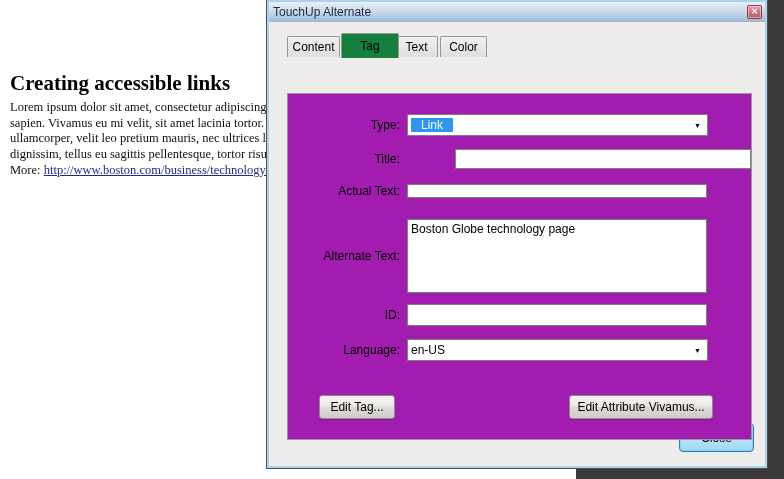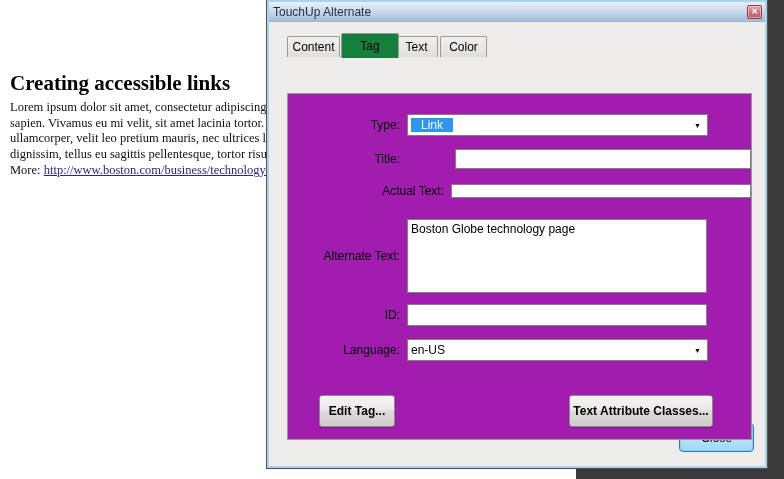--- a/index.html
+++ b/index.html
@@ -86,21 +86,21 @@
   .row {
     position:absolute; left:0; width:100%;
     display:flex; align-items:center;
   }
   .row-label {
     width:112px; text-align:right; font-size:12px; color:#000;
     flex:0 0 112px; margin-right:7px;
   }
   .row-type   { top:20px;  height:22px; }
   .row-title  { top:55px;  height:20px;gap:48px; }
-  .row-actual { top:90px;  height:14px;justify-content:flex-end; }
+  .row-actual { top:90px;  height:14px; }
   .row-alt    { top:125px; height:74px; }
   .row-id     { top:210px; height:22px; }
   .row-lang   { top:245px; height:22px; }
 
   .field-text {
     width:300px; height:100%;
     border:1px solid #7f7f7f; background:#ffffff;
     font-family:"Liberation Sans", sans-serif; font-size:12px;
     padding:1px 3px; outline:none;
   }
@@ -120,25 +120,25 @@
     position:absolute; right:6px; top:50%; transform:translateY(-50%);
     font-size:7px; color:#000; line-height:1;
   }
   .sel-value {
     background:#2e95f0; color:#ffffff; padding:0 10px;
   }
 
   
   .btn-row { position:absolute; top:301px; left:0; width:100%; height:24px; }
   .win-btn {
-    position:absolute; height:32px;
+    position:absolute; height:24px;
     background:linear-gradient(180deg,#f5f4f3 0%,#eceae8 45%,#dddbd8 50%,#cfccc9 100%);
     border:1px solid #8b8b8b; border-radius:3px;
     font-family:"Liberation Sans", sans-serif; font-size:12px; color:#000;
-    cursor:pointer; box-shadow:0 1px 1px rgba(0,0,0,0.18);font-weight:bold;
+    cursor:pointer; box-shadow:0 1px 1px rgba(0,0,0,0.18);
   }
   .btn-edit-tag     { left:31px;  width:76px; }
   .btn-edit-objects { left:122px; width:143px; }
   .btn-edit-classes { left:281px; width:144px; }
 
   
   .btn-close {
     position:absolute; left:410px; top:421px; width:75px; height:29px;
     background:linear-gradient(180deg,#f2fafe 0%,#dff2fc 45%,#b9e4f9 50%,#9fd8f2 100%);
     border:1px solid #2f7cb5; border-radius:4px;
@@ -206,19 +206,19 @@
     <div class="row row-lang">
       <span class="row-label">Language:</span>
       <div class="combo">
         <span>en-US</span>
         <span class="combo-arrow">▼</span>
       </div>
     </div>
 
     <div class="btn-row">
       <button class="win-btn btn-edit-tag">Edit Tag...</button>
-      <button class="win-btn btn-edit-classes">Text Attribute Classes...</button>
+      <button class="win-btn btn-edit-classes">Edit Attribute Vivamus...</button>
     </div>
 
   </div>
 
   <button class="btn-close">Close</button>
 </div>
 
 </body></html>

